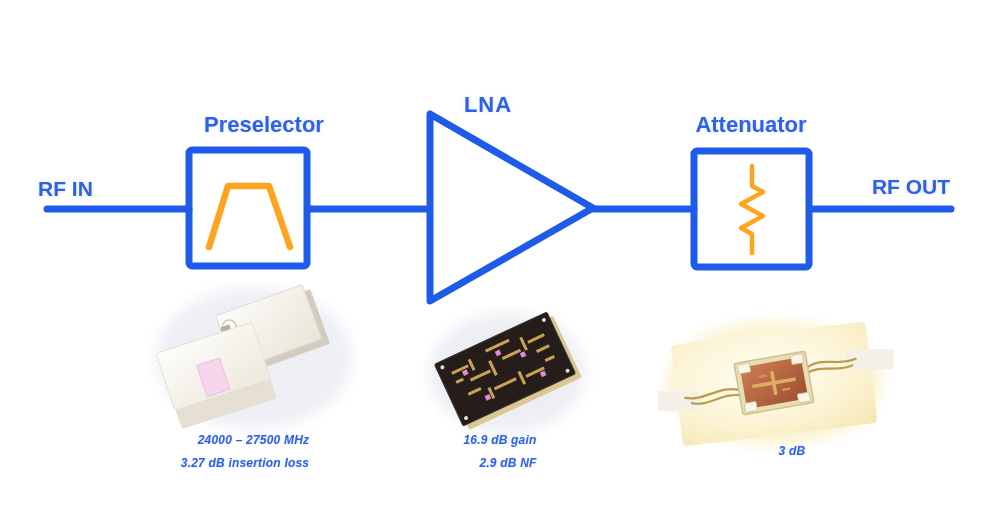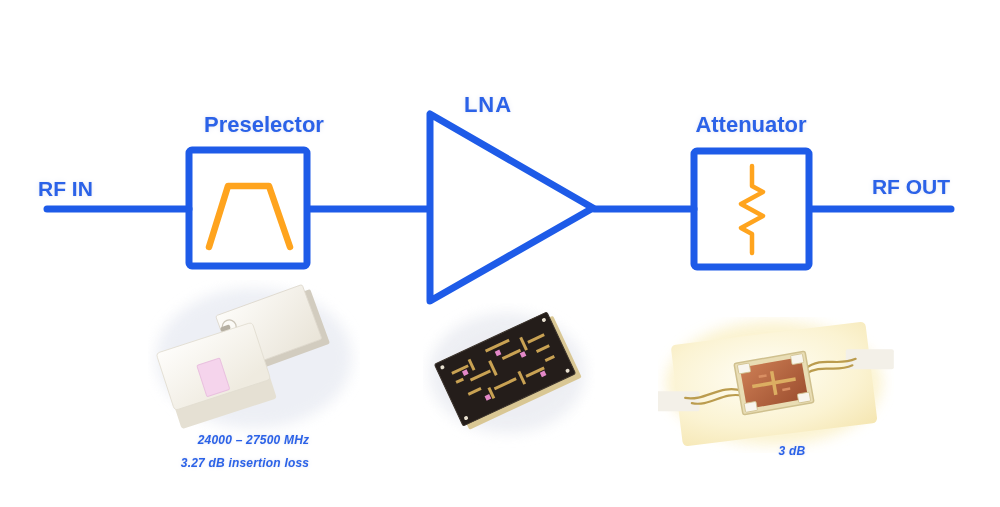--- a/index.html
+++ b/index.html
@@ -189,18 +189,22 @@
         </g>
       </g>
     </g>
   </svg>
 
   <div class="spec" style="left:245px;top:429px;">
     <div>24000 – 27500 MHz</div>
     <div>3.27 dB insertion loss</div>
   </div>
 
+  <div class="spec" style="left:500px;top:429px;">
+    <div>16.9 dB gain</div>
+    <div>2.9 dB NF</div>
+  </div>
 
   <div class="spec" style="left:751px;top:440px;margin-left:41px;">
     <div>3 dB</div>
   </div>
 
 </div>
 
 </body></html>

